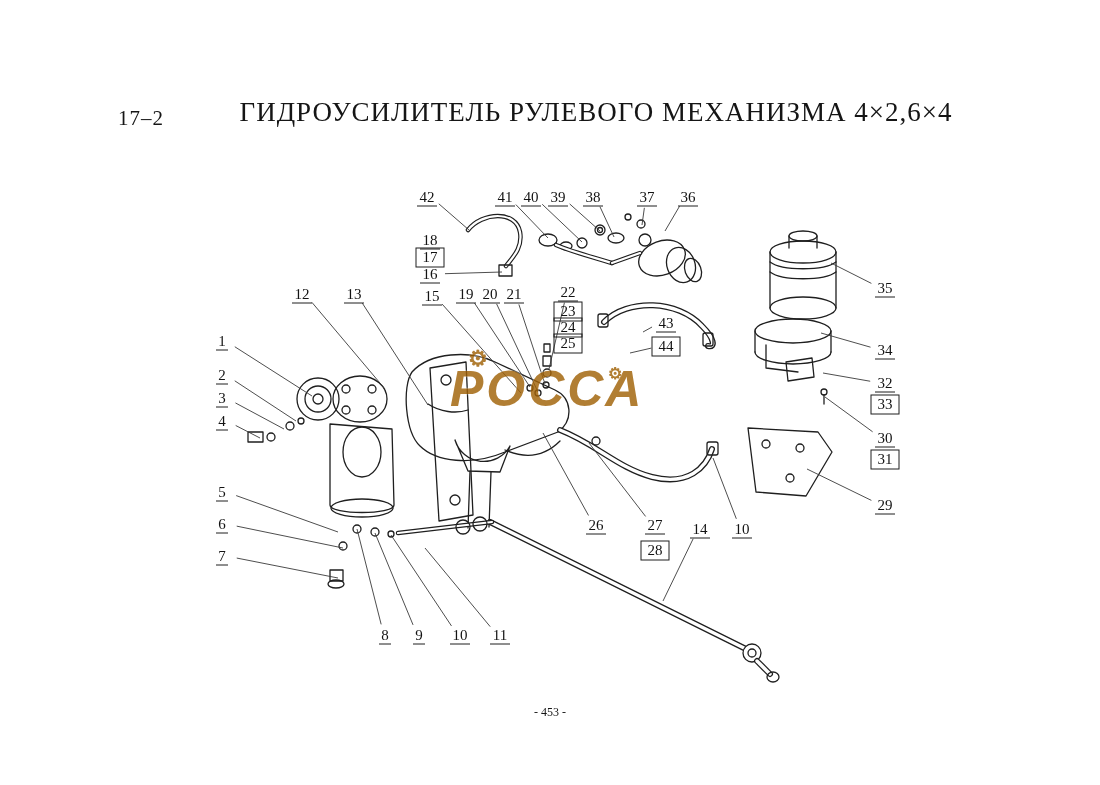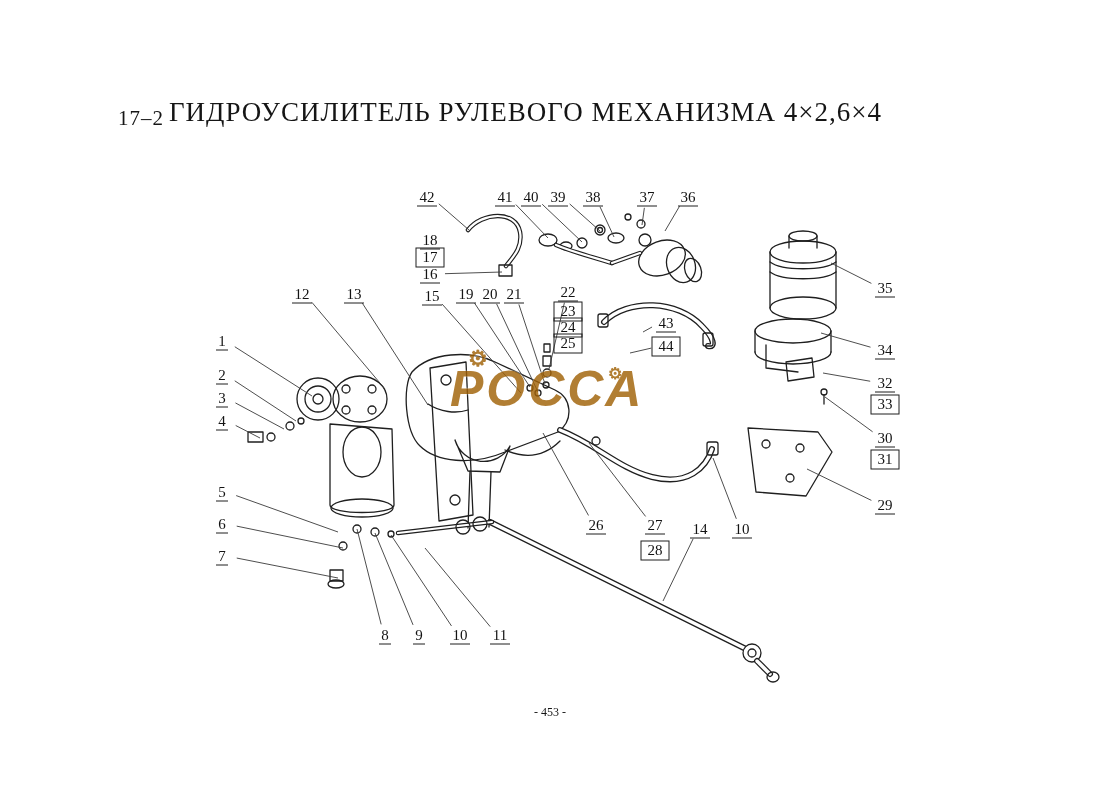--- a/index.html
+++ b/index.html
@@ -5,21 +5,21 @@
   html,body{margin:0;padding:0;}
   body{
     width:1100px;height:785px;position:relative;background:#ffffff;overflow:hidden;
     font-family:"Liberation Serif", serif;color:#151515;
   }
   .page{position:absolute;inset:0;text-decoration:underline;}
   .section-ref{
     position:absolute;left:118px;top:106px;font-size:21px;letter-spacing:1px;
   }
   .title{
-    position:absolute;left:169px;top:97px;width:800px;text-align:left;
+    position:absolute;left:196px;top:97px;width:800px;text-align:center;
     font-size:27px;letter-spacing:1px;white-space:nowrap;
   }
   .footer{
     position:absolute;left:0;top:705px;width:100%;text-align:center;font-size:12px;
   }
   svg{position:absolute;left:0;top:0;}
   .ln{stroke:#1f1f1f;fill:none;stroke-width:1.3;stroke-linecap:round;stroke-linejoin:round;}
   .fill-part{fill:#ffffff;stroke:#1f1f1f;stroke-width:1.3;}
   .tube{stroke:#1f1f1f;fill:none;stroke-width:6;stroke-linecap:round;}
   .tube-in{stroke:#ffffff;fill:none;stroke-width:3.4;stroke-linecap:round;}

